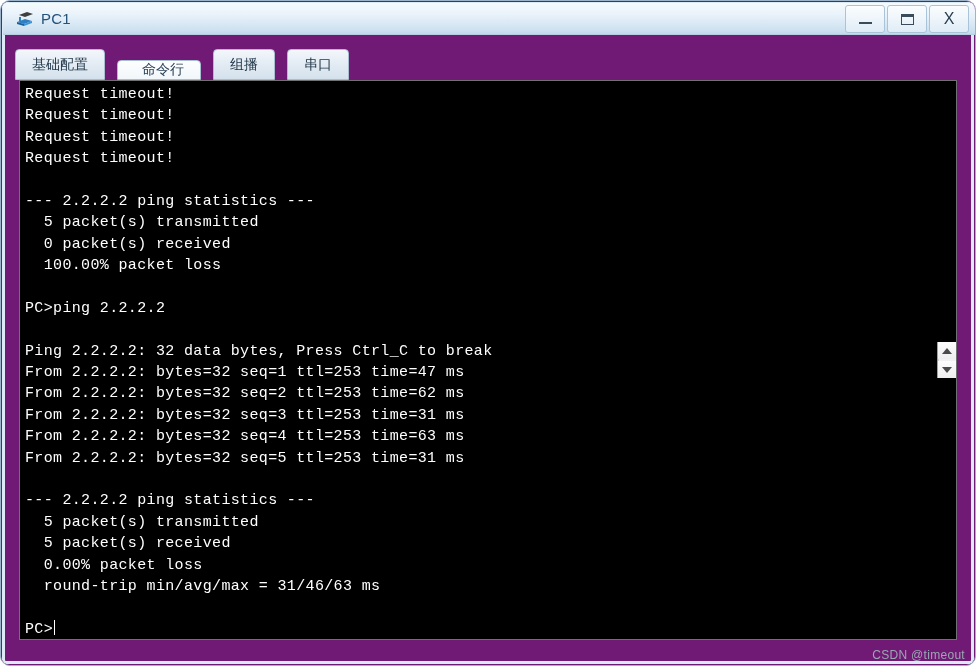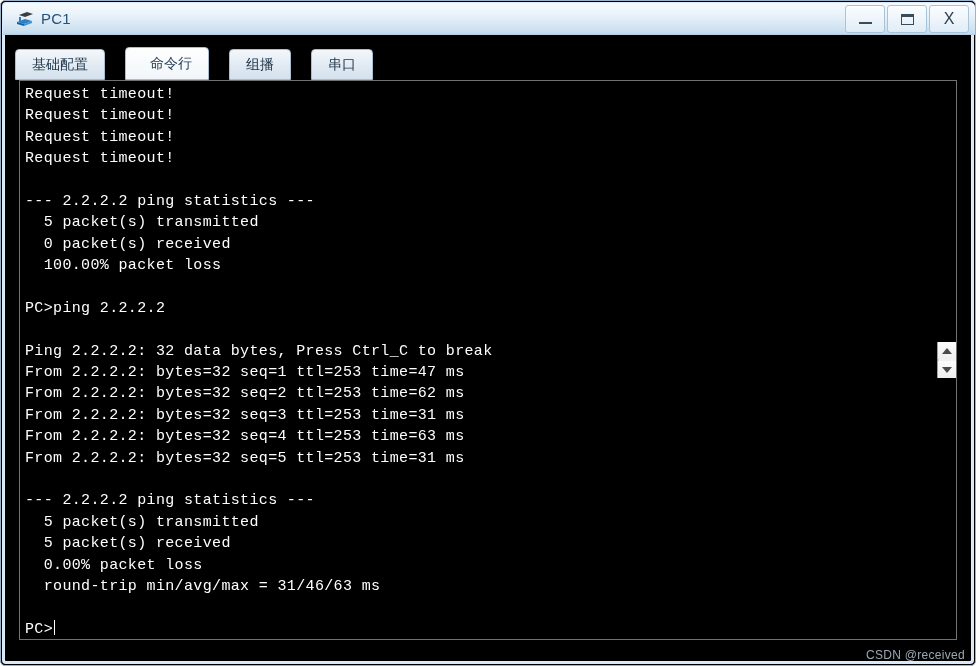--- a/index.html
+++ b/index.html
@@ -14,23 +14,23 @@
     overflow: hidden;
   }
 
   
   .window {
     position: absolute;
     left: 0; top: 0;
     width: 976px;
     height: 666px;
     box-sizing: border-box;
-    background: #000000;
+    background: #701a75;
     border: 1px solid #9cb3ca;
-    border-radius: 5px;
+    border-radius: 10px;
     overflow: hidden;
   }
   .window-inner-border {
     position: absolute;
     left: 1px; top: 1px;
     width: 972px; height: 662px;
     box-sizing: border-box;
     border: 3px solid #dce9f7;
     border-radius: 4px;
     pointer-events: none;
@@ -110,37 +110,37 @@
     left: 14px;
     top: 45px;
     height: 34px;
     display: flex;
     align-items: flex-end;
   }
   .tab {
     height: 31px;
     box-sizing: border-box;
     padding: 0 16px;
-    margin-right: 20px;
+    margin-right: 12px;
     display: flex;
     align-items: center;
     justify-content: center;
     font-size: 14px;
     color: #22384a;
     border: 1px solid #a9bed0;
     border-radius: 4px 4px 0 0;
     background: linear-gradient(to bottom, #f3f7fb 0%, #e4ecf4 45%, #d4e1ec 100%);
     font-family: "Liberation Sans", sans-serif;
     cursor: default;
     white-space: nowrap;
   }
   .tab.active {
     background: linear-gradient(to bottom, #fdfefe 0%, #f7fafd 55%, #f1f6fa 100%);
     color: #2a4056;
-    height: 33px;
+    height: 20px;
     padding-left: 24px;
   }
 
   
   .terminal-wrap {
     position: absolute;
     left: 18px;
     top: 79px;
     width: 938px;
     height: 560px;
@@ -294,14 +294,14 @@
       </div>
       <div class="sb-track">
         <div class="sb-thumb"></div>
       </div>
       <div class="sb-btn bottom">
         <span class="arrow-down"></span>
       </div>
     </div>
   </div>
 
-  <div class="watermark">CSDN @received</div>
+  <div class="watermark">CSDN @timeout</div>
 </div>
 
 </body></html>

